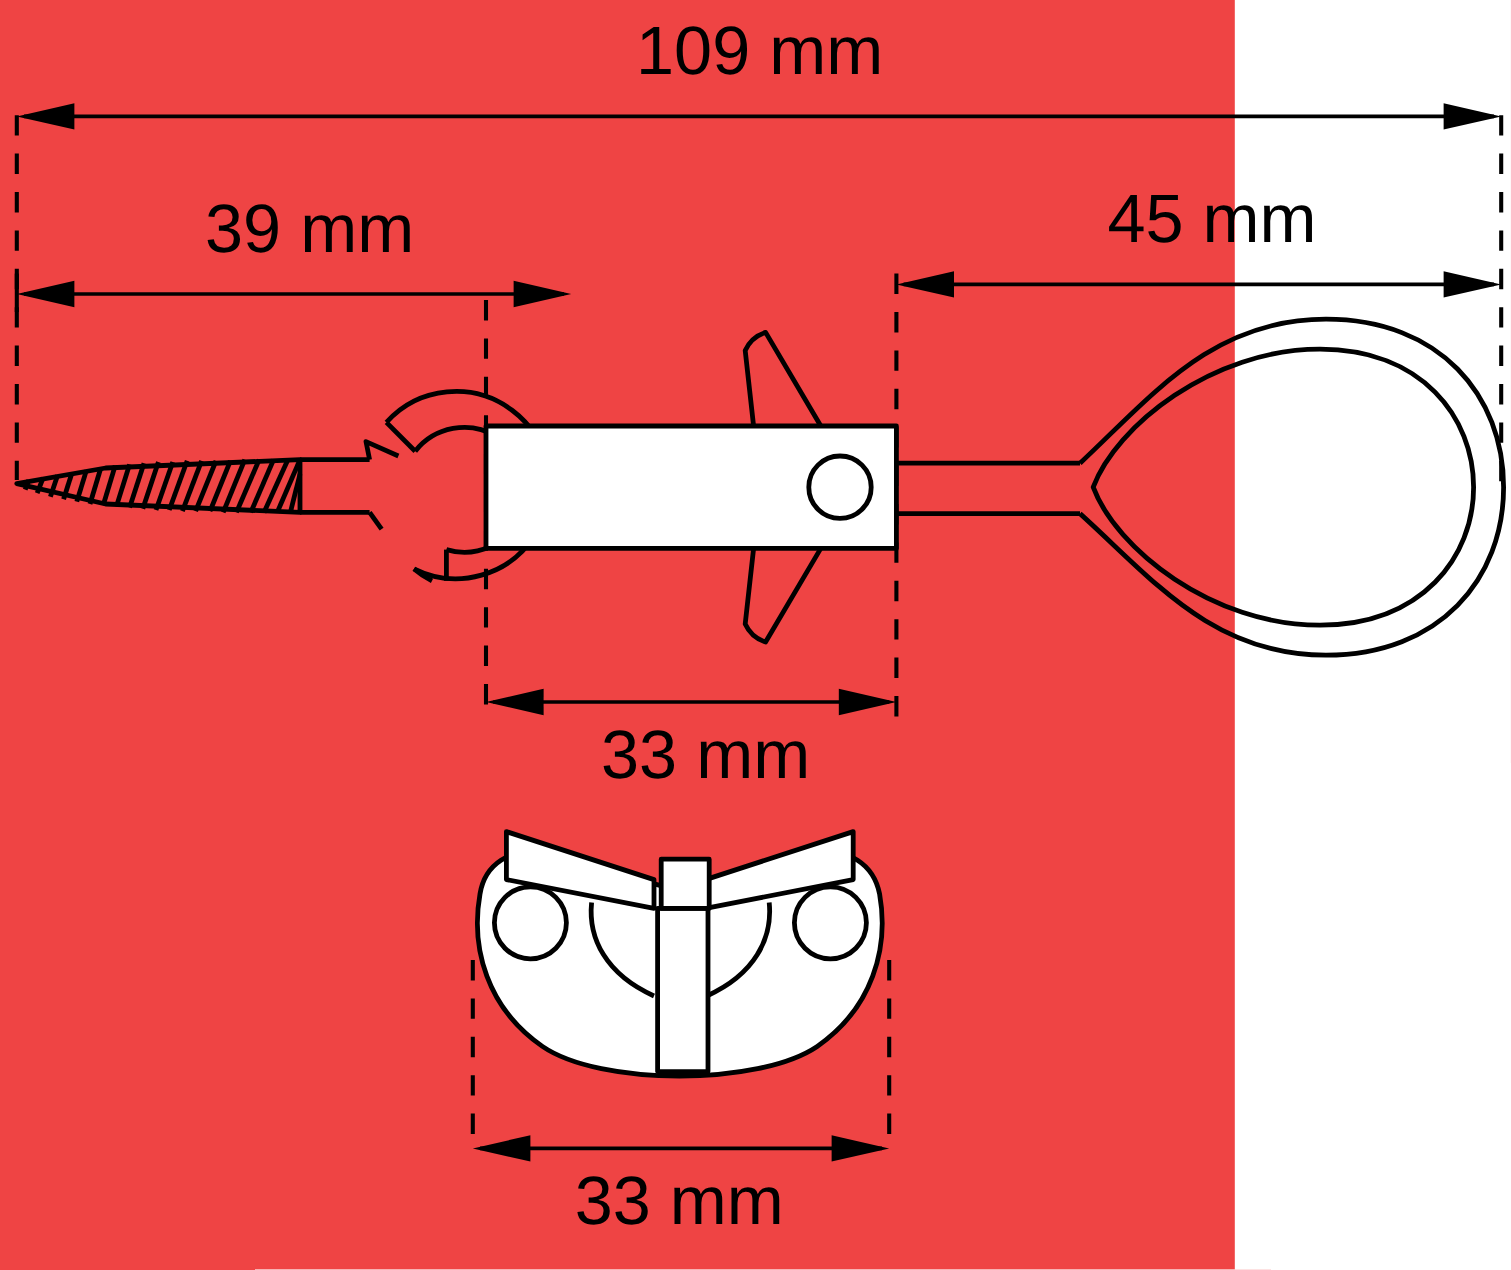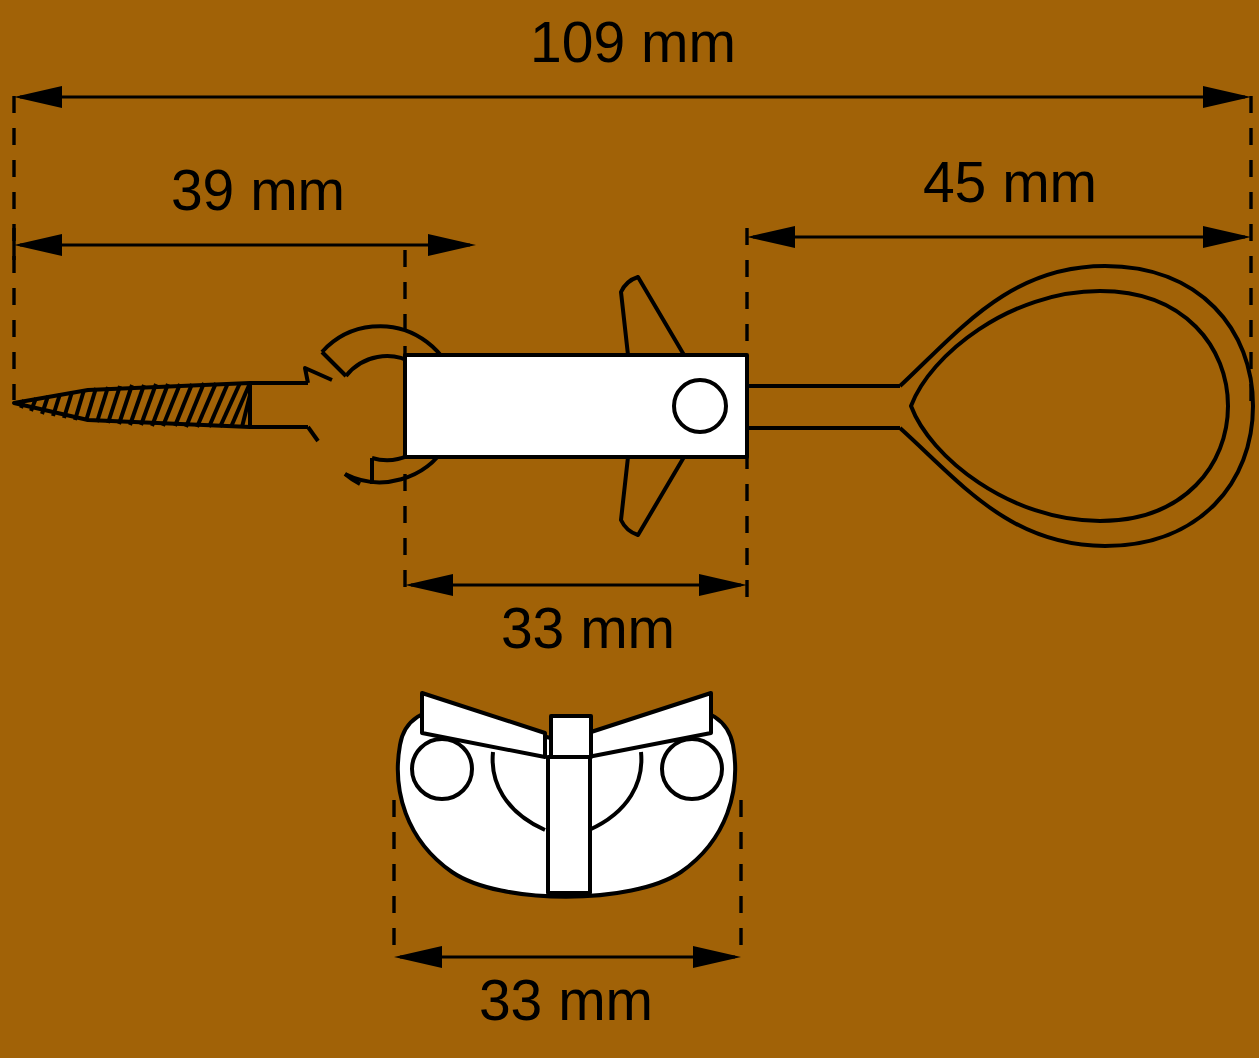--- a/index.html
+++ b/index.html
@@ -9,23 +9,23 @@
     background: #ffffff;
   }
   body {
     width: 1259px;
     height: 1058px;
     font-family: "Liberation Sans", sans-serif;
     overflow: hidden;
   }
   #drawing-root {
     position: relative;
-    width: 1259px;
+    width: 1029px;
     height: 1058px;
-    background: #a16207;
+    background: #ef4444;
   }
   svg#tech-drawing {
     display: block;
     width: 1259px;
     height: 1058px;
   }
   .part-line {
     fill: none;
     stroke: #000000;
     stroke-width: 4;

